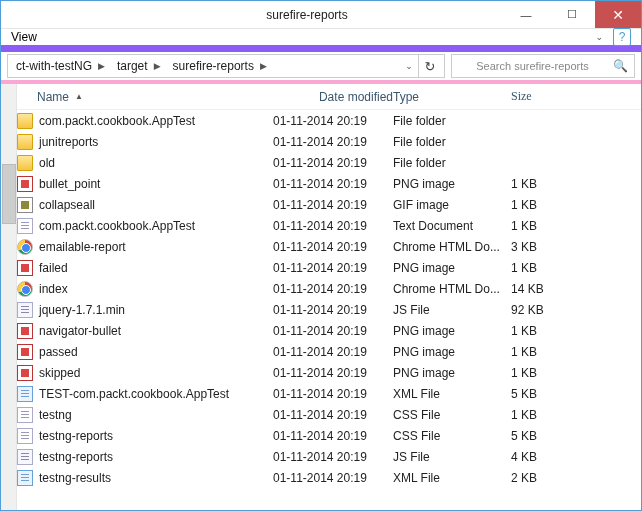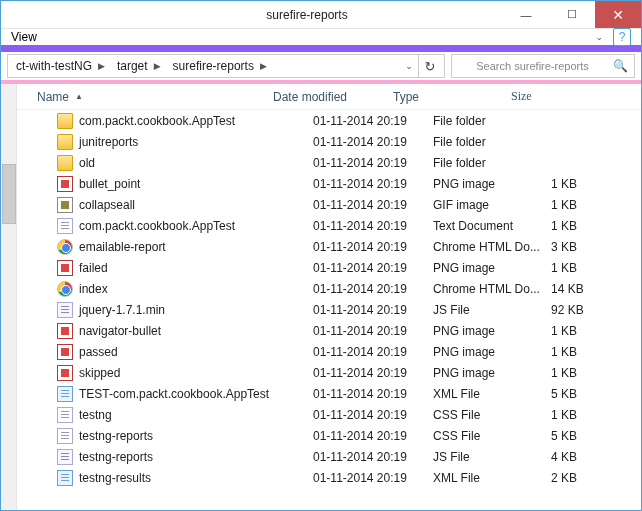--- a/index.html
+++ b/index.html
@@ -22,27 +22,27 @@
   .search { flex:1; height:24px; border:1px solid #ccc; display:flex; align-items:center; padding:0 6px; font-size:12px; gap:6px;}
   .search input { border:none; outline:none; flex:1; font-size:11px; color:#333;text-align:center;}
   .search input::placeholder{ color:#888;}
   .search .mag { color:#777; font-size:12px;}
   .content { display:flex; height:calc(100% - 28px - 23px - 32px); }
   .scrollhint { width:16px; background:#f0f0f0; border-right:1px solid #e5e5e5; display:flex; justify-content:center; }
   .scrollthumb { width:14px; height:60px; background:#cdcdcd; margin-top:80px; border:1px solid #bbb;}
   .filepane { flex:1; overflow:hidden; }
   .cols { display:flex; height:26px; align-items:center; font-size:12px; color:#3b566e; border-bottom:1px solid #f0f0f0;}
   .col-name { width:256px; padding-left:20px; display:flex; align-items:center; gap:6px;}
-  .col-date { width:120px;}
+  .col-date { width:120px;text-align:right;}
   .col-type { width:118px;}
   .col-size { width:62px;font-family:Liberation Serif, serif;}
   .sort-ind { font-size:8px; color:#555; }
   .rows { }
   .row { display:flex; height:21px; align-items:center; font-size:12px; color:#222;}
-  .cell-name { width:256px; display:flex; align-items:center; gap:6px; padding-left:0;margin-left:40px;}
+  .cell-name { width:256px; display:flex; align-items:center; gap:6px; padding-left:0;}
   .cell-date { width:120px;}
   .cell-type { width:118px;}
   .cell-size { width:62px; padding-right:4px;}
   .icon { width:16px; height:16px; display:flex; align-items:center; justify-content:center; flex-shrink:0;}
   
   .ic-folder { background:linear-gradient(#ffe79a,#f5c542); border:1px solid #d6a20a; border-radius:1px;}
   .ic-png { border:1px solid #b33; background:#fff;}
   .ic-png::after{content:""; display:block; width:8px; height:8px; background:#d44; margin:3px;}
   .ic-gif { border:1px solid #888; background:#fff;}
   .ic-gif::after{content:""; display:block; width:8px; height:8px; background:#8a8a3a; margin:3px;}

